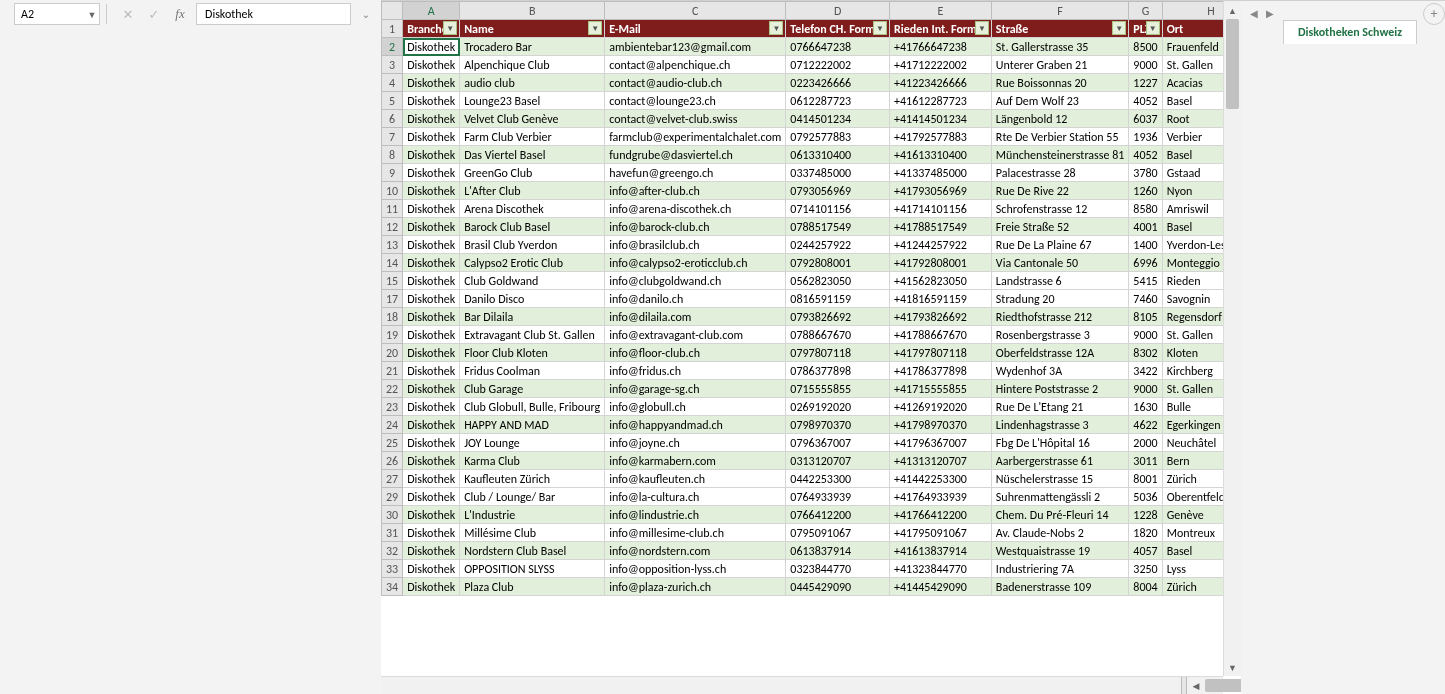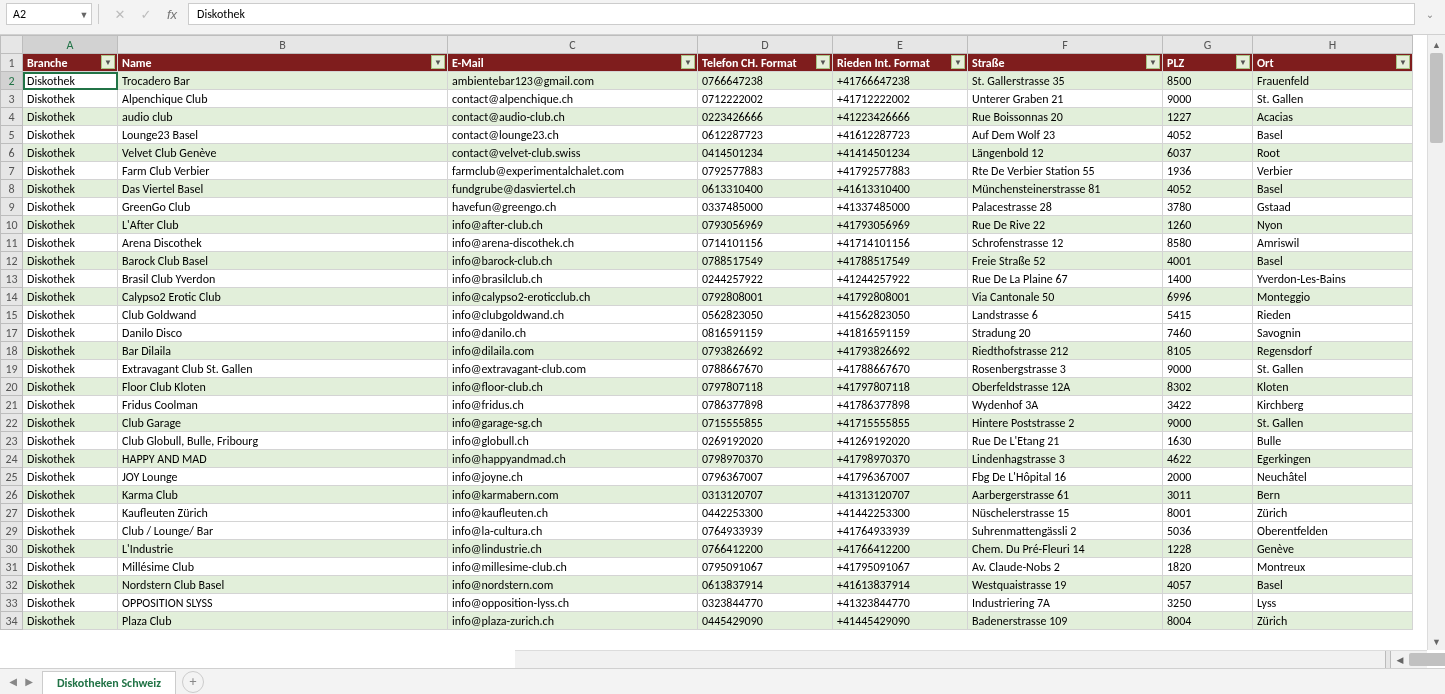--- a/index.html
+++ b/index.html
@@ -1,26 +1,26 @@
 <!DOCTYPE html>
 <html><head>
 <meta charset="utf-8">
 <style>
   * { box-sizing: border-box; margin: 0; padding: 0; }
   html, body { width: 1445px; height: 694px; font-family: Calibri, Arial, sans-serif; font-size: 12px; background: #f3f3f3; overflow: hidden; }
-  .container { display: flex; flex-direction: column; width: 100%; height: 100%; }
+  .container { display: flex; flex-direction: row; width: 100%; height: 100%; padding-left: 8px; }
 
   
   .formula-row { display: flex; align-items: center; height: 28px; padding: 3px 6px; gap: 6px; background: #f3f3f3; }
   .name-box { display: flex; align-items: center; border: 1px solid #ccc; background: #fff; height: 22px; }
   .name-box input { border: none; outline: none; width: 70px; height: 100%; padding: 0 6px; font-size: 12px; font-family: inherit; }
   .name-box .arrow { width: 14px; text-align: center; color: #666; cursor: pointer; font-size: 9px; }
   .fb-divider { width: 6px; height: 20px; border-left: 1px solid #ccc; }
   .fb-icon { width: 20px; text-align: center; color: #bbb; user-select: none; font-size: 13px; }
-  .fb-icon.fx { font-style: italic; font-family: Liberation Sans, sans-serif; color: #777; font-size: 13px; }
+  .fb-icon.fx { font-style: italic; font-family: Liberation Serif, serif; color: #777; font-size: 13px; }
   .formula-input { flex: 1; border: 1px solid #ccc; background: #fff; height: 22px; display: flex; align-items: center; }
   .formula-input input { border: none; outline: none; width: 100%; height: 100%; padding: 0 8px; font-family: inherit; font-size: 12px; }
   .expand { width: 18px; text-align: center; color: #888; cursor: pointer; font-size: 10px; }
 
   .spacer { height: 6px; background: #f3f3f3; }
 
   
   .grid-wrap { flex: 1; display: flex; flex-direction: column; background: #fff; border-top: 1px solid #d0d0d0; }
   .grid-scroll { flex: 1; overflow: hidden; position: relative; }
   .grid-inner { position: absolute; inset: 0; overflow: hidden; }
@@ -52,21 +52,21 @@
   .hscroll .spacer2 { width: 870px; }
   .hscroll .splitter { width:6px; height:100%; border-left:1px solid #bbb; border-right:1px solid #bbb; background:#e6e6e6; cursor:col-resize; }
   .hscroll .arrow { width:18px; display:flex; align-items:center; justify-content:center; color:#666; font-size:9px; cursor:pointer; }
   .hscroll .track { flex:1; position:relative; height:100%; }
   .hscroll .thumb { position:absolute; left:0; top:2px; bottom:2px; width:160px; background:#c1c1c1; border-radius:2px; cursor:pointer; }
 
   
   .tabs { height: 26px; background: #f3f3f3; border-top: 1px solid #d0d0d0; display: flex; align-items: center; }
   .tabs .nav { display:flex; gap:2px; padding:0 6px; }
   .tabs .nav span { width:14px; text-align:center; color:#888; font-size:10px; cursor:pointer; }
-  .tabs .tab { padding: 4px 14px 5px; background:#fff; border:1px solid #ccc; border-bottom:none; color:#217346; font-weight:bold; font-size:12px; cursor:pointer; position:relative; top:1px; }
+  .tabs .tab { padding: 4px 14px 5px; background:#fff; border:1px solid #ccc; border-bottom:none; color:#217346; font-weight:bold; font-size:12px; cursor:pointer; position:relative; top:18px; }
   .tabs .add { width:22px; height:22px; margin-left:6px; display:flex; align-items:center; justify-content:center; color:#888; border:1px solid #ccc; border-radius:50%; font-size:14px; cursor:pointer; }
 
   
   col.cA  { width: 95px; }
   col.cB  { width: 330px; }
   col.cC  { width: 250px; }
   col.cD  { width: 135px; }
   col.cE  { width: 135px; }
   col.cF  { width: 195px; }
   col.cG  { width: 90px; }

